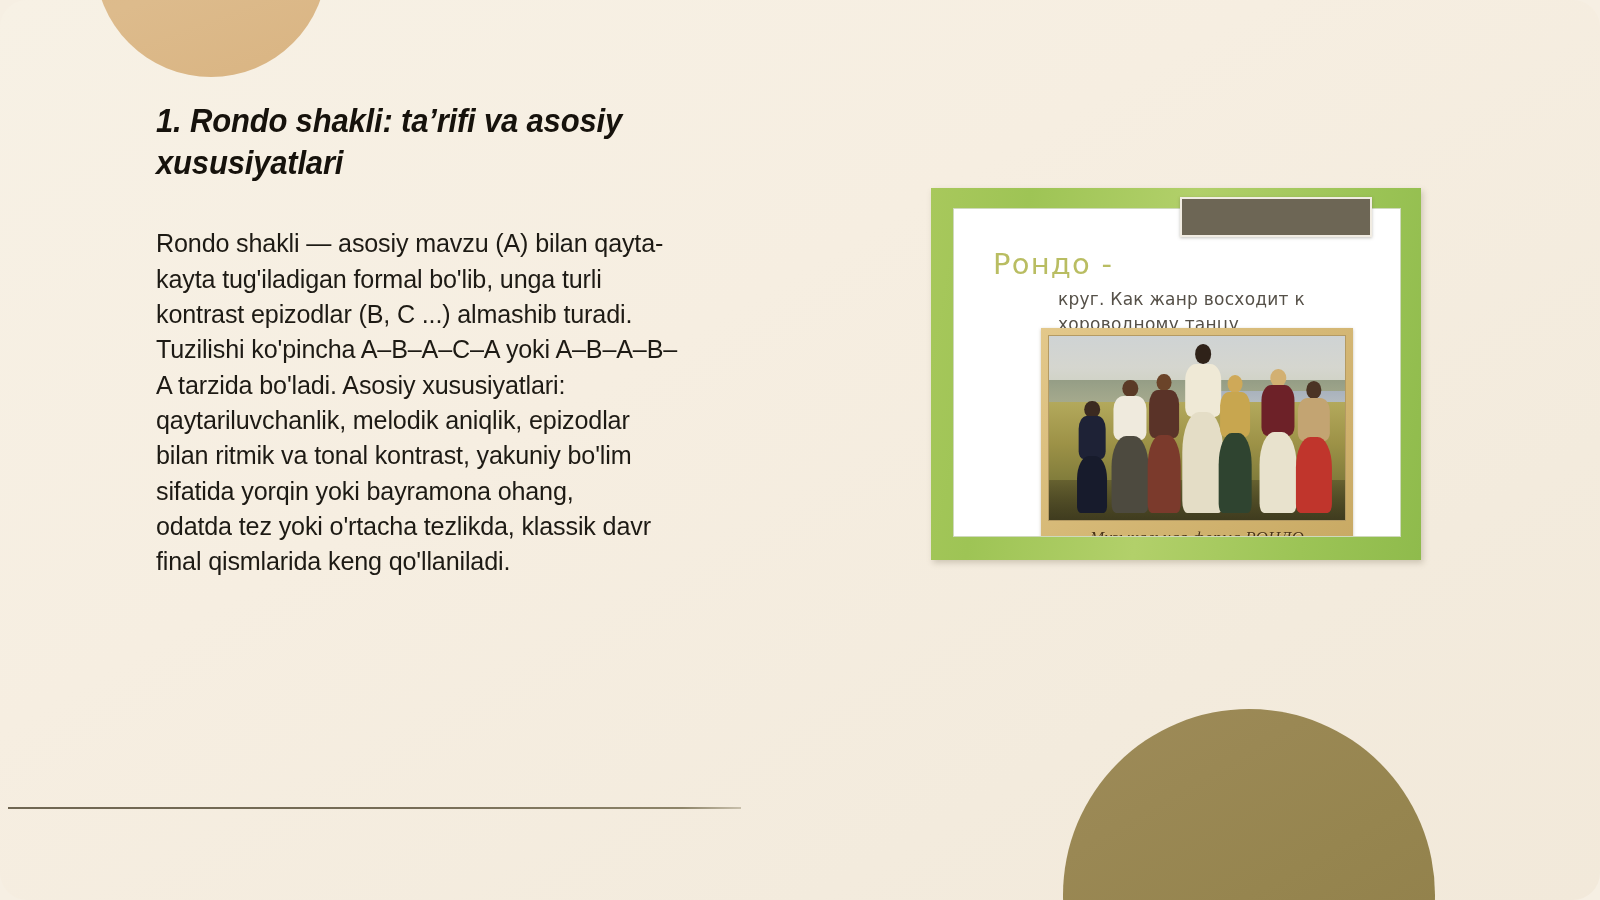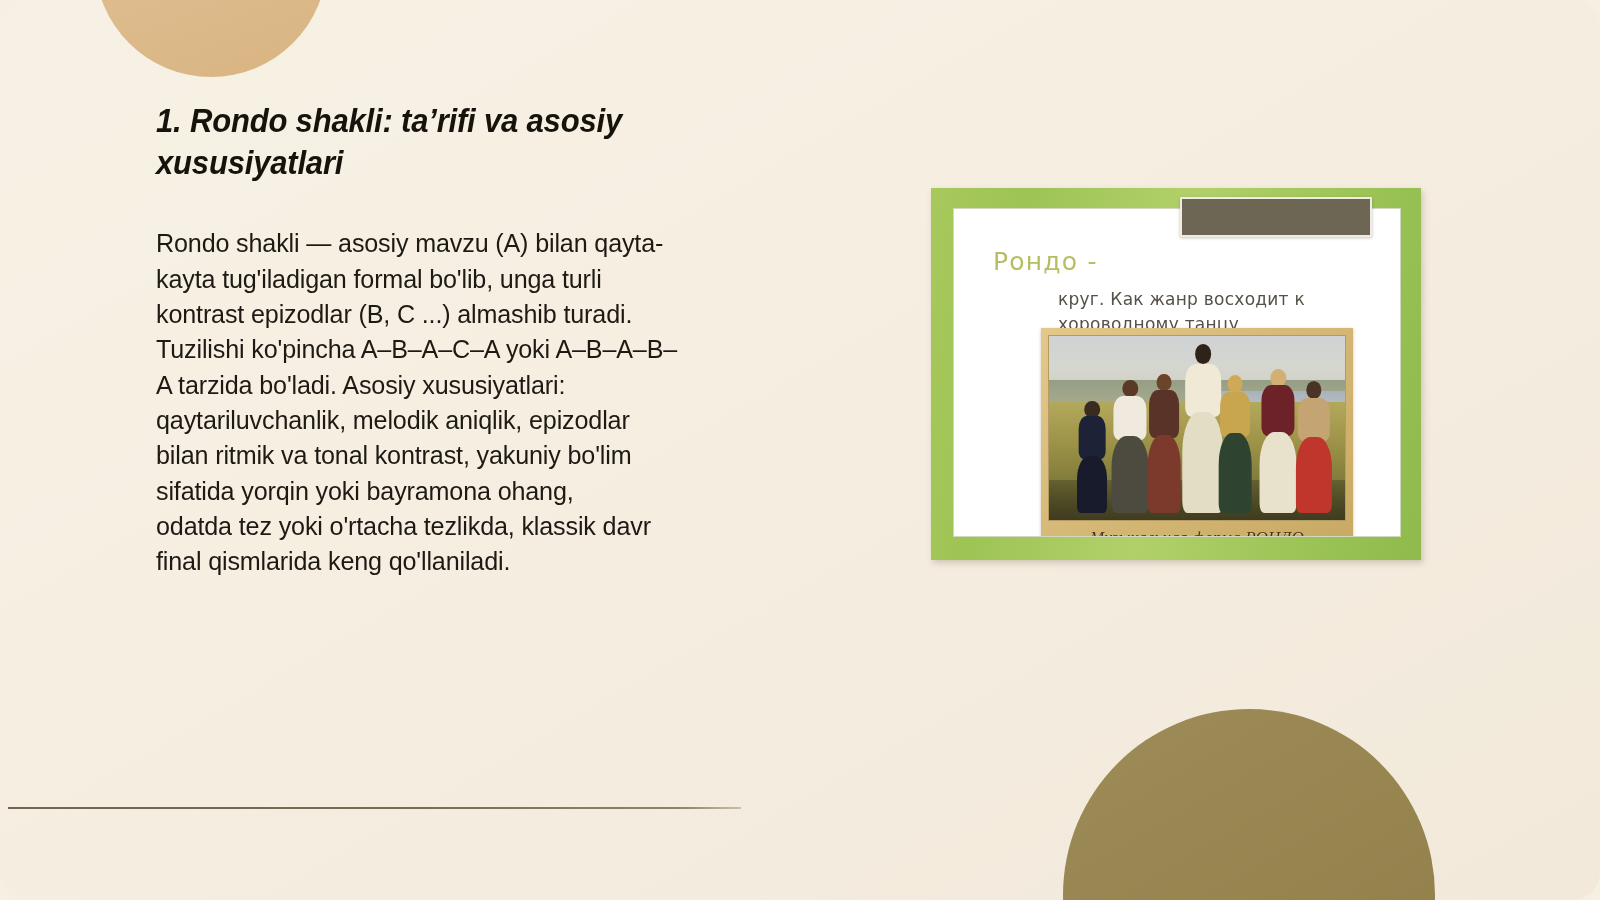--- a/index.html
+++ b/index.html
@@ -118,21 +118,21 @@
     height: 36px;
     background: #6d6655;
     border: 2px solid #f1ece2;
     box-shadow: 0 1px 3px rgba(90,85,70,0.35);
   }
 
   .ru-heading {
     position: absolute;
     left: 39px;
     top: 38px;
-    font-size: 25px;
+    font-size: 29px;
     color: #b9bd62;
     letter-spacing: 1.2px;
     font-family: "DejaVu Sans", sans-serif;
     font-weight: 400;
   }
   .ru-sub {
     position: absolute;
     left: 104px;
     top: 78px;
     width: 340px;

